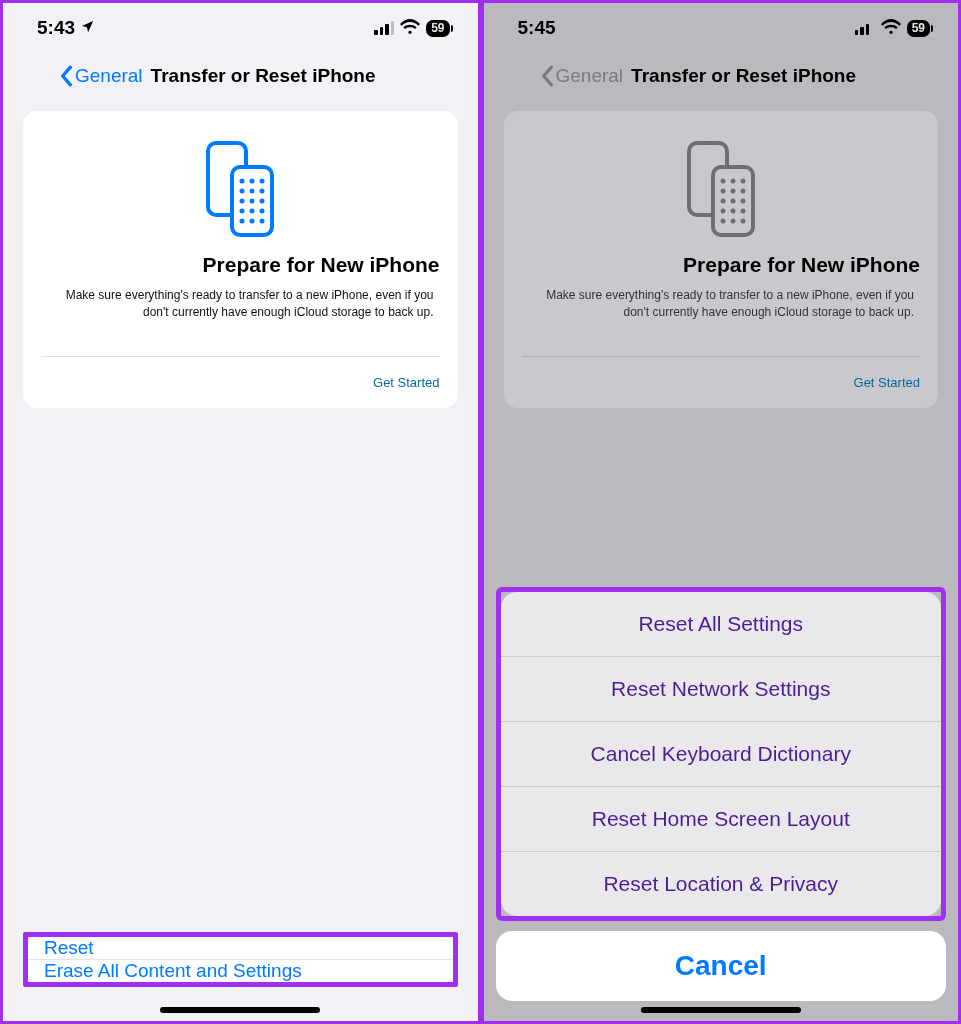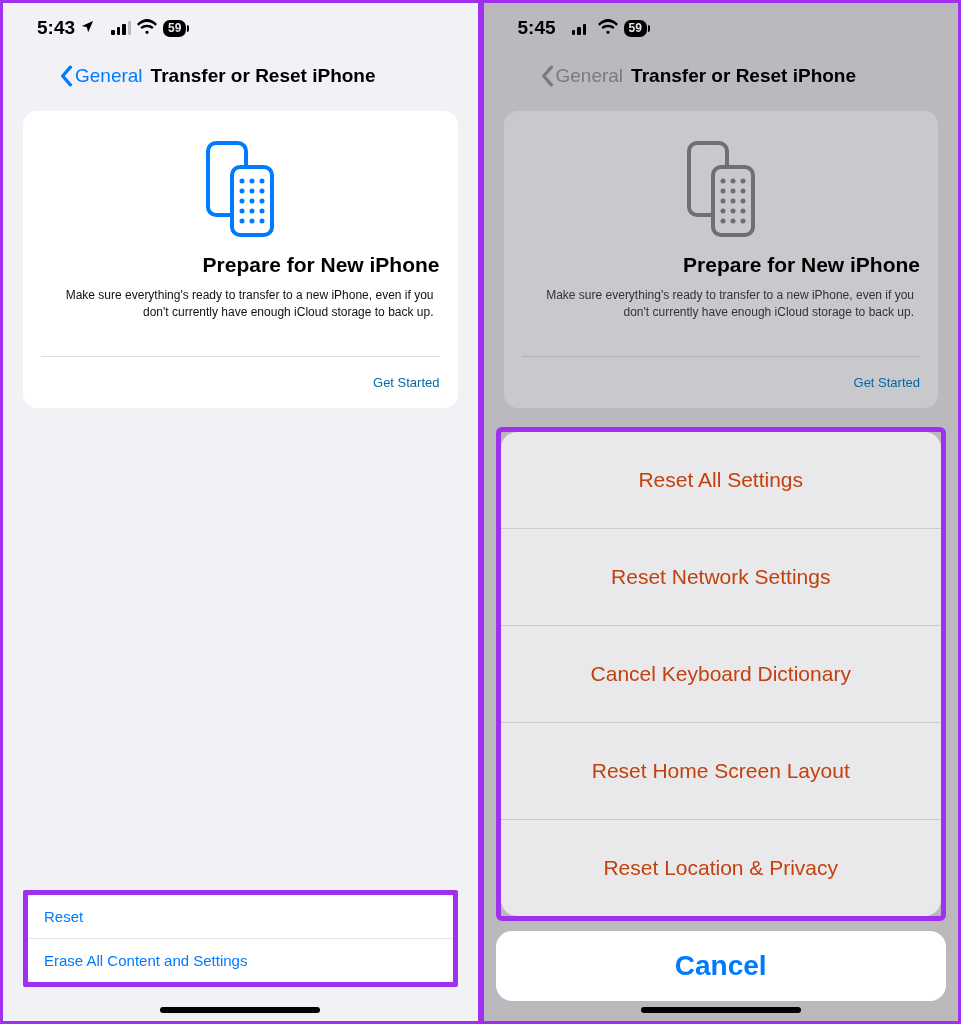--- a/index.html
+++ b/index.html
@@ -1,21 +1,21 @@
 <!DOCTYPE html>
 <html><head>
 <meta charset="utf-8">
 <style>
 * { margin: 0; padding: 0; box-sizing: border-box; font-family: -apple-system, BlinkMacSystemFont, 'Segoe UI', Helvetica, Arial, sans-serif; -webkit-font-smoothing: antialiased; }
 body { width: 961px; height: 1024px; display: flex; background: #000; }
 .phone { flex: 1; background: #f2f1f6; position: relative; display: flex; flex-direction: column; }
 .phone.dimmed { background: #bbb9be; }
 .border-highlight { border: 3px solid #a030f0; }
 
-.status-bar { height: 50px; display: flex; align-items: center; justify-content: flex-start; padding: 0 28px 0 34px; font-weight: 600; font-size: 19px; gap: 16px; }
+.status-bar { height: 50px; display: flex; align-items: center; justify-content: space-between; padding: 0 28px 0 34px; font-weight: 600; font-size: 19px; gap: 16px; }
 .status-right { display: flex; align-items: center; gap: 6px; }
 .time-wrap { display: flex; align-items: center; gap: 5px; }
 .loc-arrow { display:inline-block; transform: rotate(0deg); }
 
 .nav-bar { height: 46px; display: flex; align-items: center; padding: 0 8px; font-size: 19px; margin-left: 48px; }
 .back { display: flex; align-items: center; color: #007aff; }
 .phone.dimmed .back { color: #7b7a7f; }
 .back-label { margin-left: 2px; }
 .nav-title { font-weight: 600; margin-left: 8px; }
 
@@ -23,28 +23,28 @@
 .card { background: #fff; border-radius: 14px; padding: 22px 18px 0 18px; text-align: right; }
 .phone.dimmed .card { background: #c9c8cc; }
 .card-icon-wrap { display: flex; justify-content: center; padding: 6px 0 14px 0; }
 .card-title { font-weight: 700; font-size: 21px; margin-bottom: 10px; }
 .card-desc { font-size: 12px; color: #111; line-height: 1.45; padding: 0 6px; }
 .phone.dimmed .card-desc { color: #333; }
 .card-divider { border: none; border-top: 1px solid rgba(0,0,0,0.12); margin-top: 34px; }
 .card-action { color: #0369a1; font-size: 13px; padding: 18px 0 18px 0; }
 
 .bottom-group { margin-top: auto; background:#fff; border-radius:12px; margin-bottom: 34px; }
-.bottom-item { color:#007aff; font-size:15px; text-align:left; padding:13px 16px; border-bottom:1px solid rgba(0,0,0,0.1); }
+.bottom-item { color:#007aff; font-size:19px; text-align:left; padding:0 16px; border-bottom:1px solid rgba(0,0,0,0.1); }
 .bottom-item:last-child { border-bottom:none; }
 .bottom-wrap-hl { border: 5px solid #a030f0; border-radius: 2px; }
 
 .sheet { position:absolute; left:12px; right:12px; bottom:20px; }
 .sheet-list { background: #e9e9ec; border-radius: 16px; overflow:hidden; }
 .sheet-hl { border: 5px solid #a030f0; border-radius: 6px; }
-.sheet-item { text-align:center; color:#c2410c; font-size:21px; padding:36px 0; border-bottom:1px solid rgba(0,0,0,0.12); }
+.sheet-item { text-align:center; color:#4c1d95; font-size:21px; padding:20px 0; border-bottom:1px solid rgba(0,0,0,0.12); }
 .sheet-item:last-child { border-bottom:none; }
 .cancel-btn { background:#fff; border-radius:16px; margin-top:10px; text-align:center; color:#007aff; font-weight:600; font-size:28px; padding:19px 0; }
 
 .home-indicator { position:absolute; bottom:8px; left:50%; transform:translateX(-50%); width:160px; height:6px; background:#000; border-radius:4px; }
 .phone.dimmed .home-indicator { background:#000; }
 
 
 .chevron-left { width:14px; height:22px; }
 .signal-bars { display:flex; align-items:flex-end; gap:2px; height:14px; }
 .signal-bars span { width:3.5px; background:#000; border-radius:1px; }

